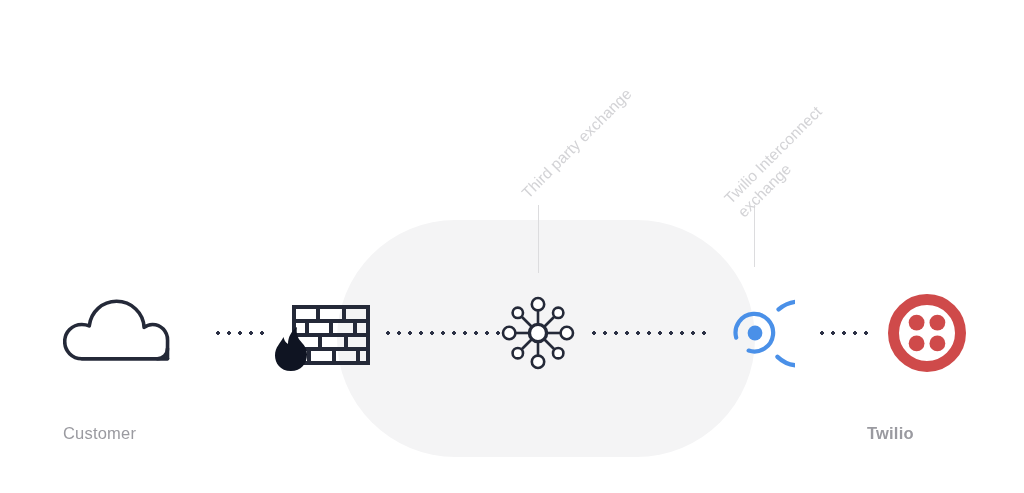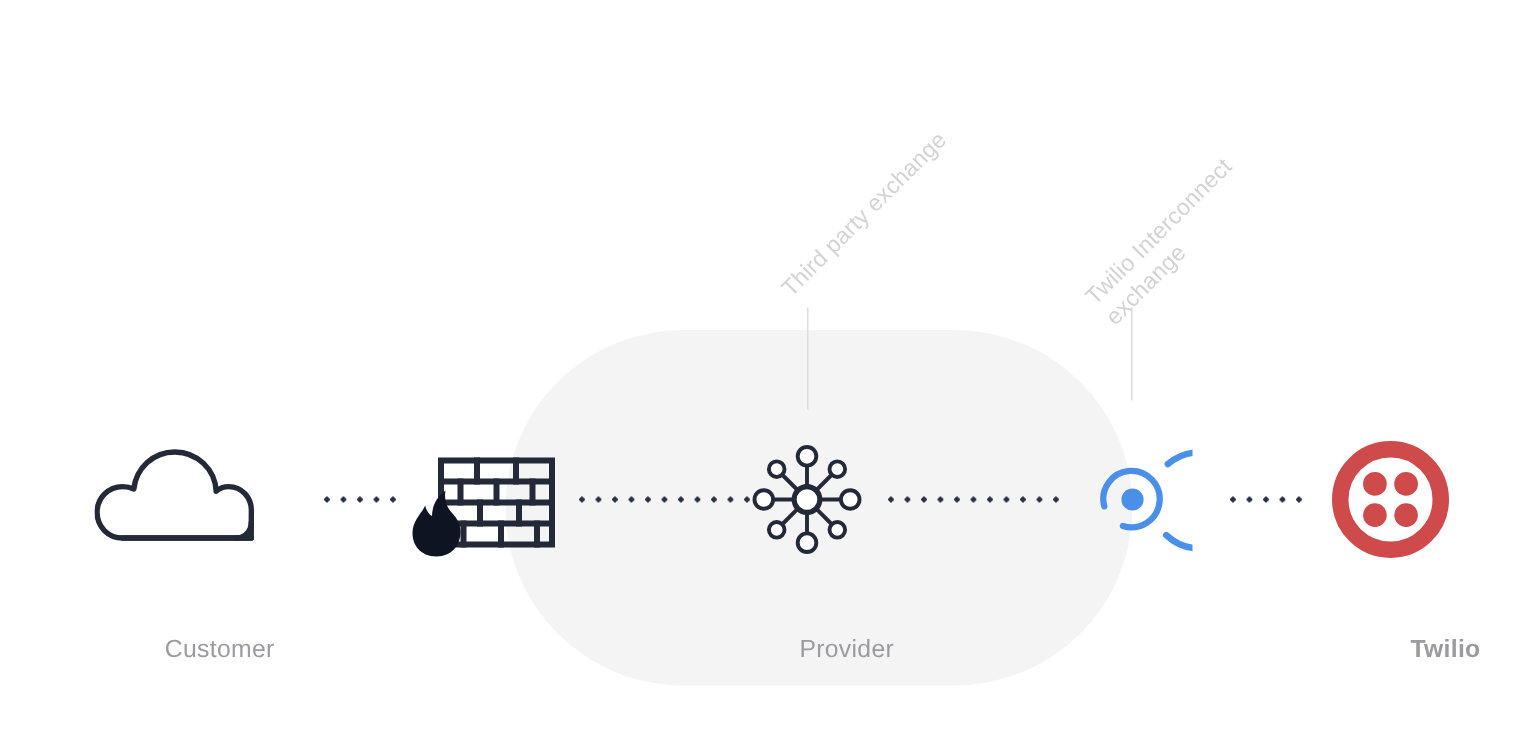--- a/index.html
+++ b/index.html
@@ -73,21 +73,21 @@
     transform-origin: left bottom;
     transform: rotate(-45deg);
     letter-spacing: .1px;
   }
 
   
   .caption {
     position: absolute;
     color: #9a9aa0;
     font-size: 16.5px;
-    text-align: right;
+    text-align: left;
     letter-spacing: .2px;
   }
 </style>
 </head>
 <body>
 
 <div id="stage">
 
   <div class="zone-pill"></div>
 
@@ -192,15 +192,14 @@
         <circle cx="39" cy="39" r="33.5" stroke="#cf4a4a" stroke-width="11" fill="none"></circle>
         <circle cx="28.6" cy="28.6" r="7.9" fill="#cf4a4a"></circle>
         <circle cx="49.4" cy="28.6" r="7.9" fill="#cf4a4a"></circle>
         <circle cx="28.6" cy="49.4" r="7.9" fill="#cf4a4a"></circle>
         <circle cx="49.4" cy="49.4" r="7.9" fill="#cf4a4a"></circle>
       </svg>
     </div>
     <div class="caption" style="left:0; top:136px; width:120px;font-weight:bold;">Twilio</div>
   </div>
 
-  <div class="caption" style="left:476px; top:424px; width:120px;">Provider</div>
 
 </div>
 
 </body></html>

